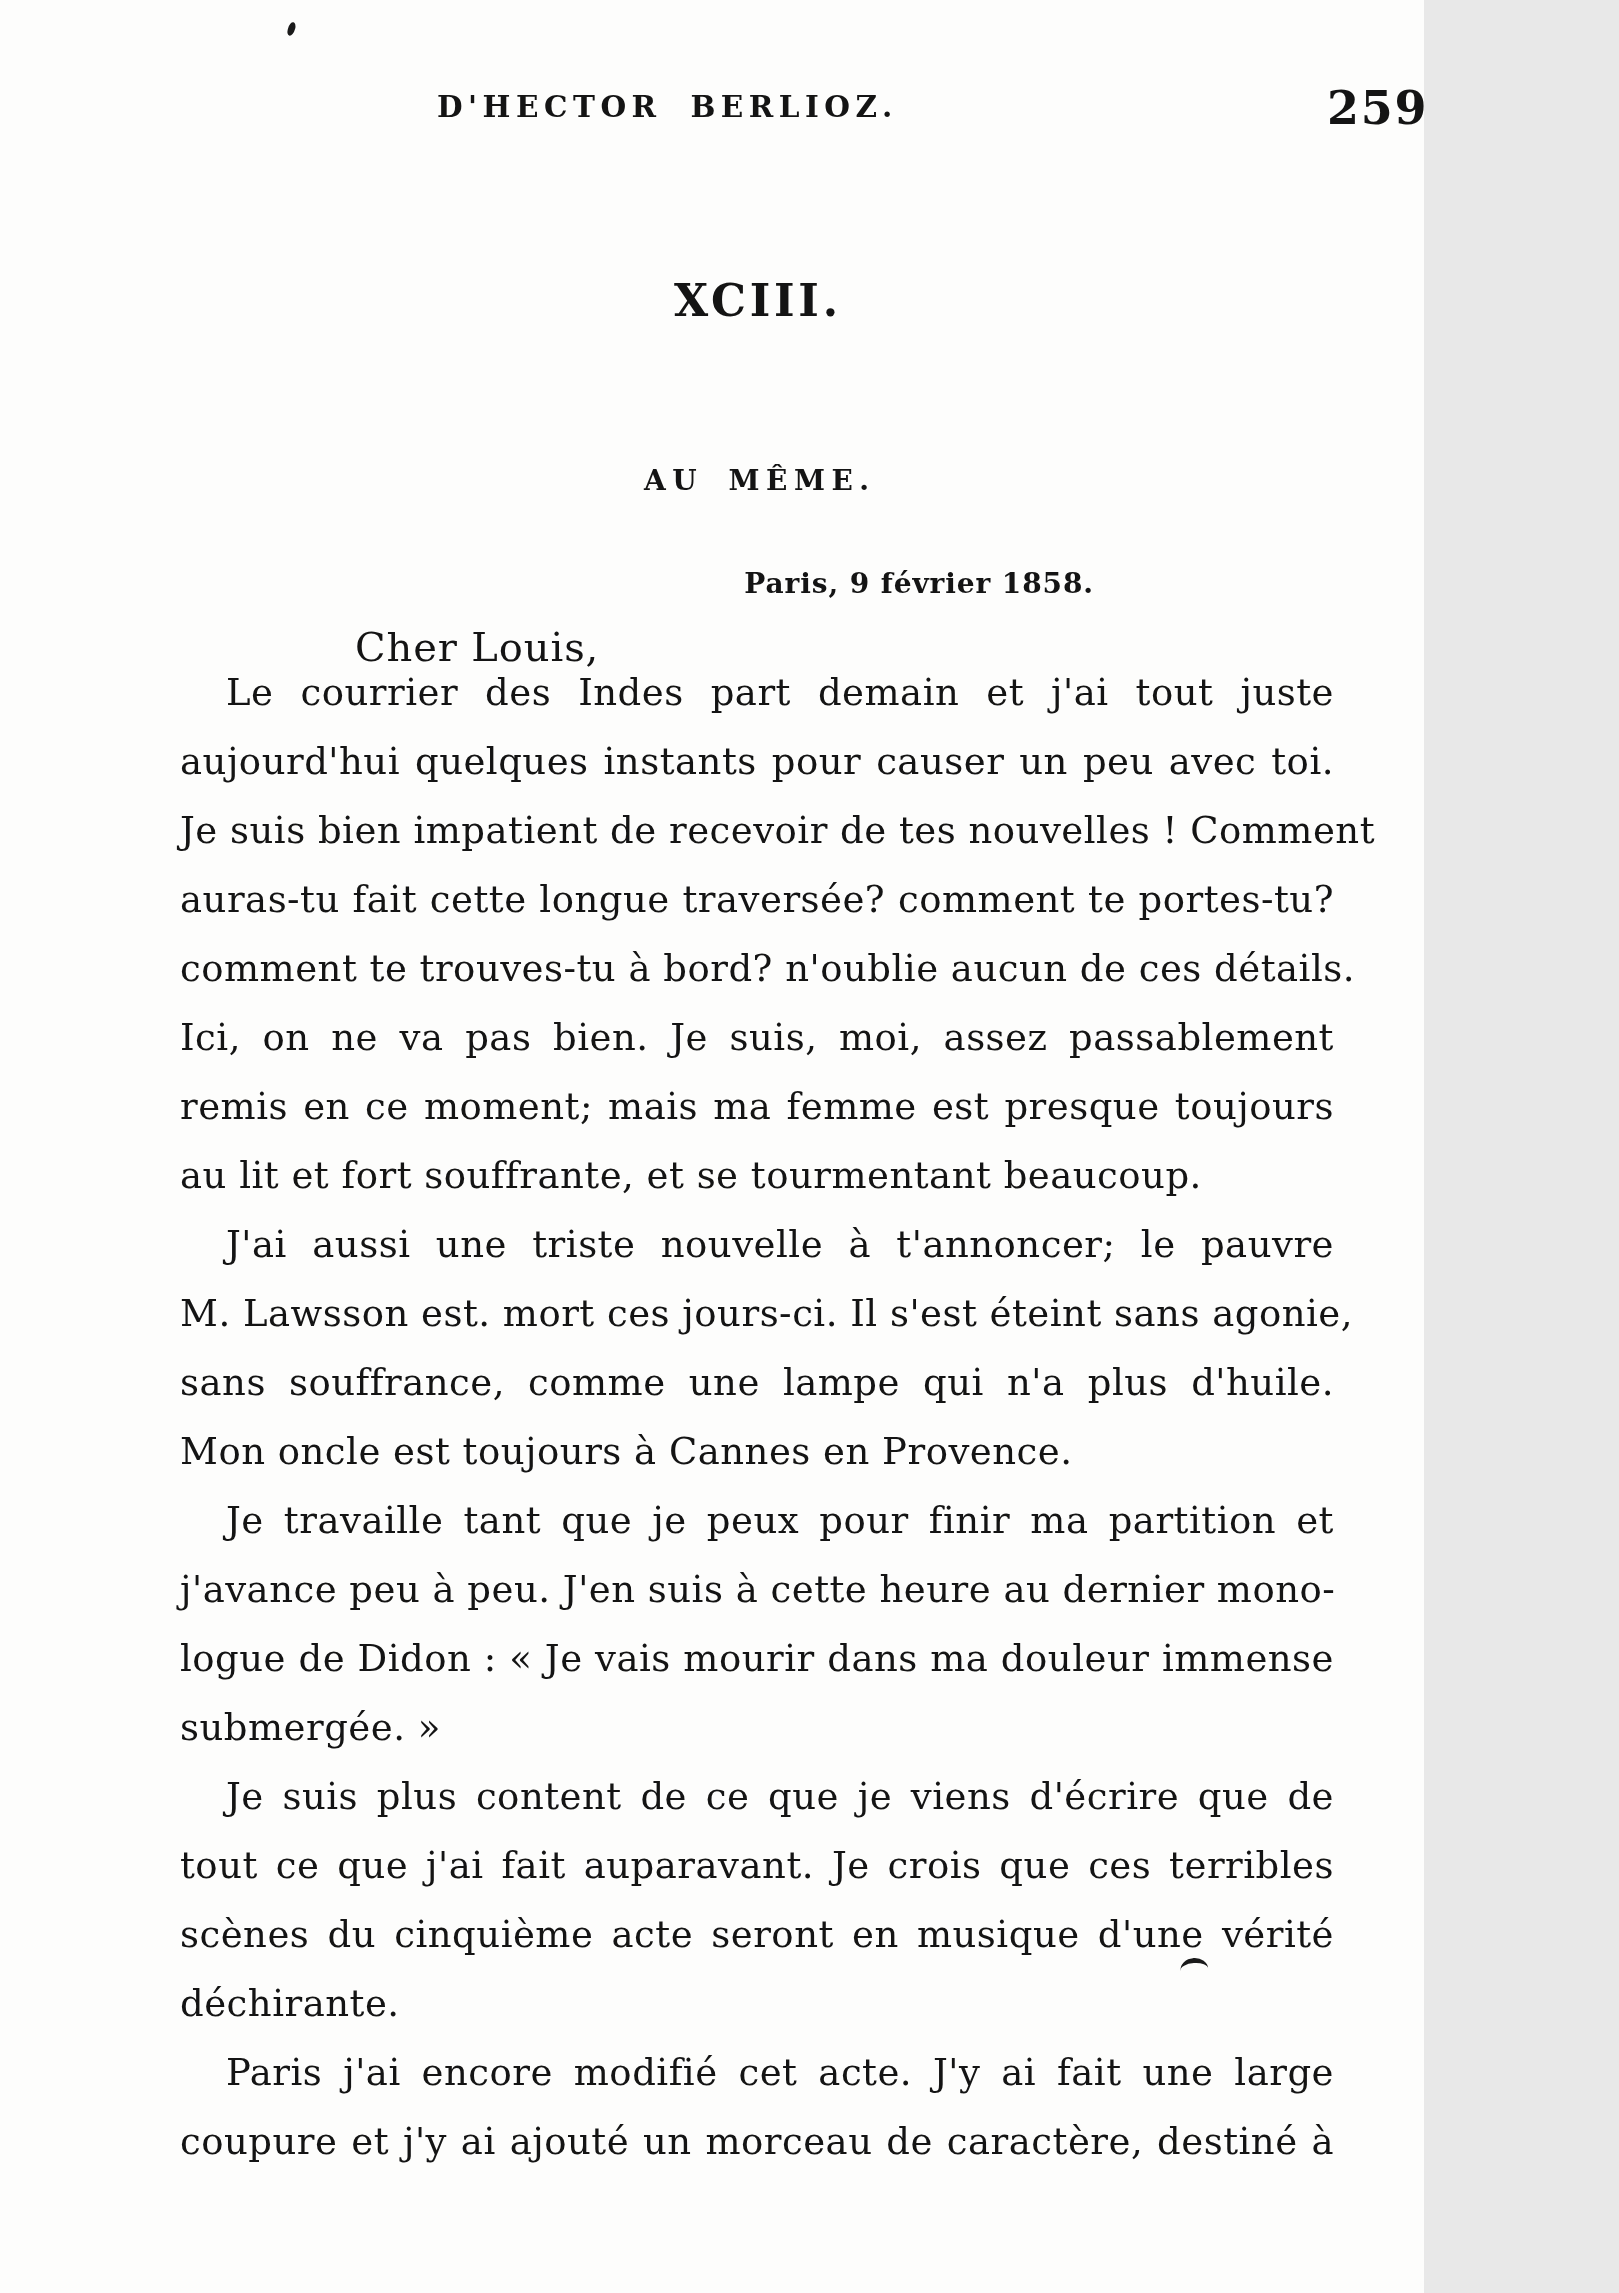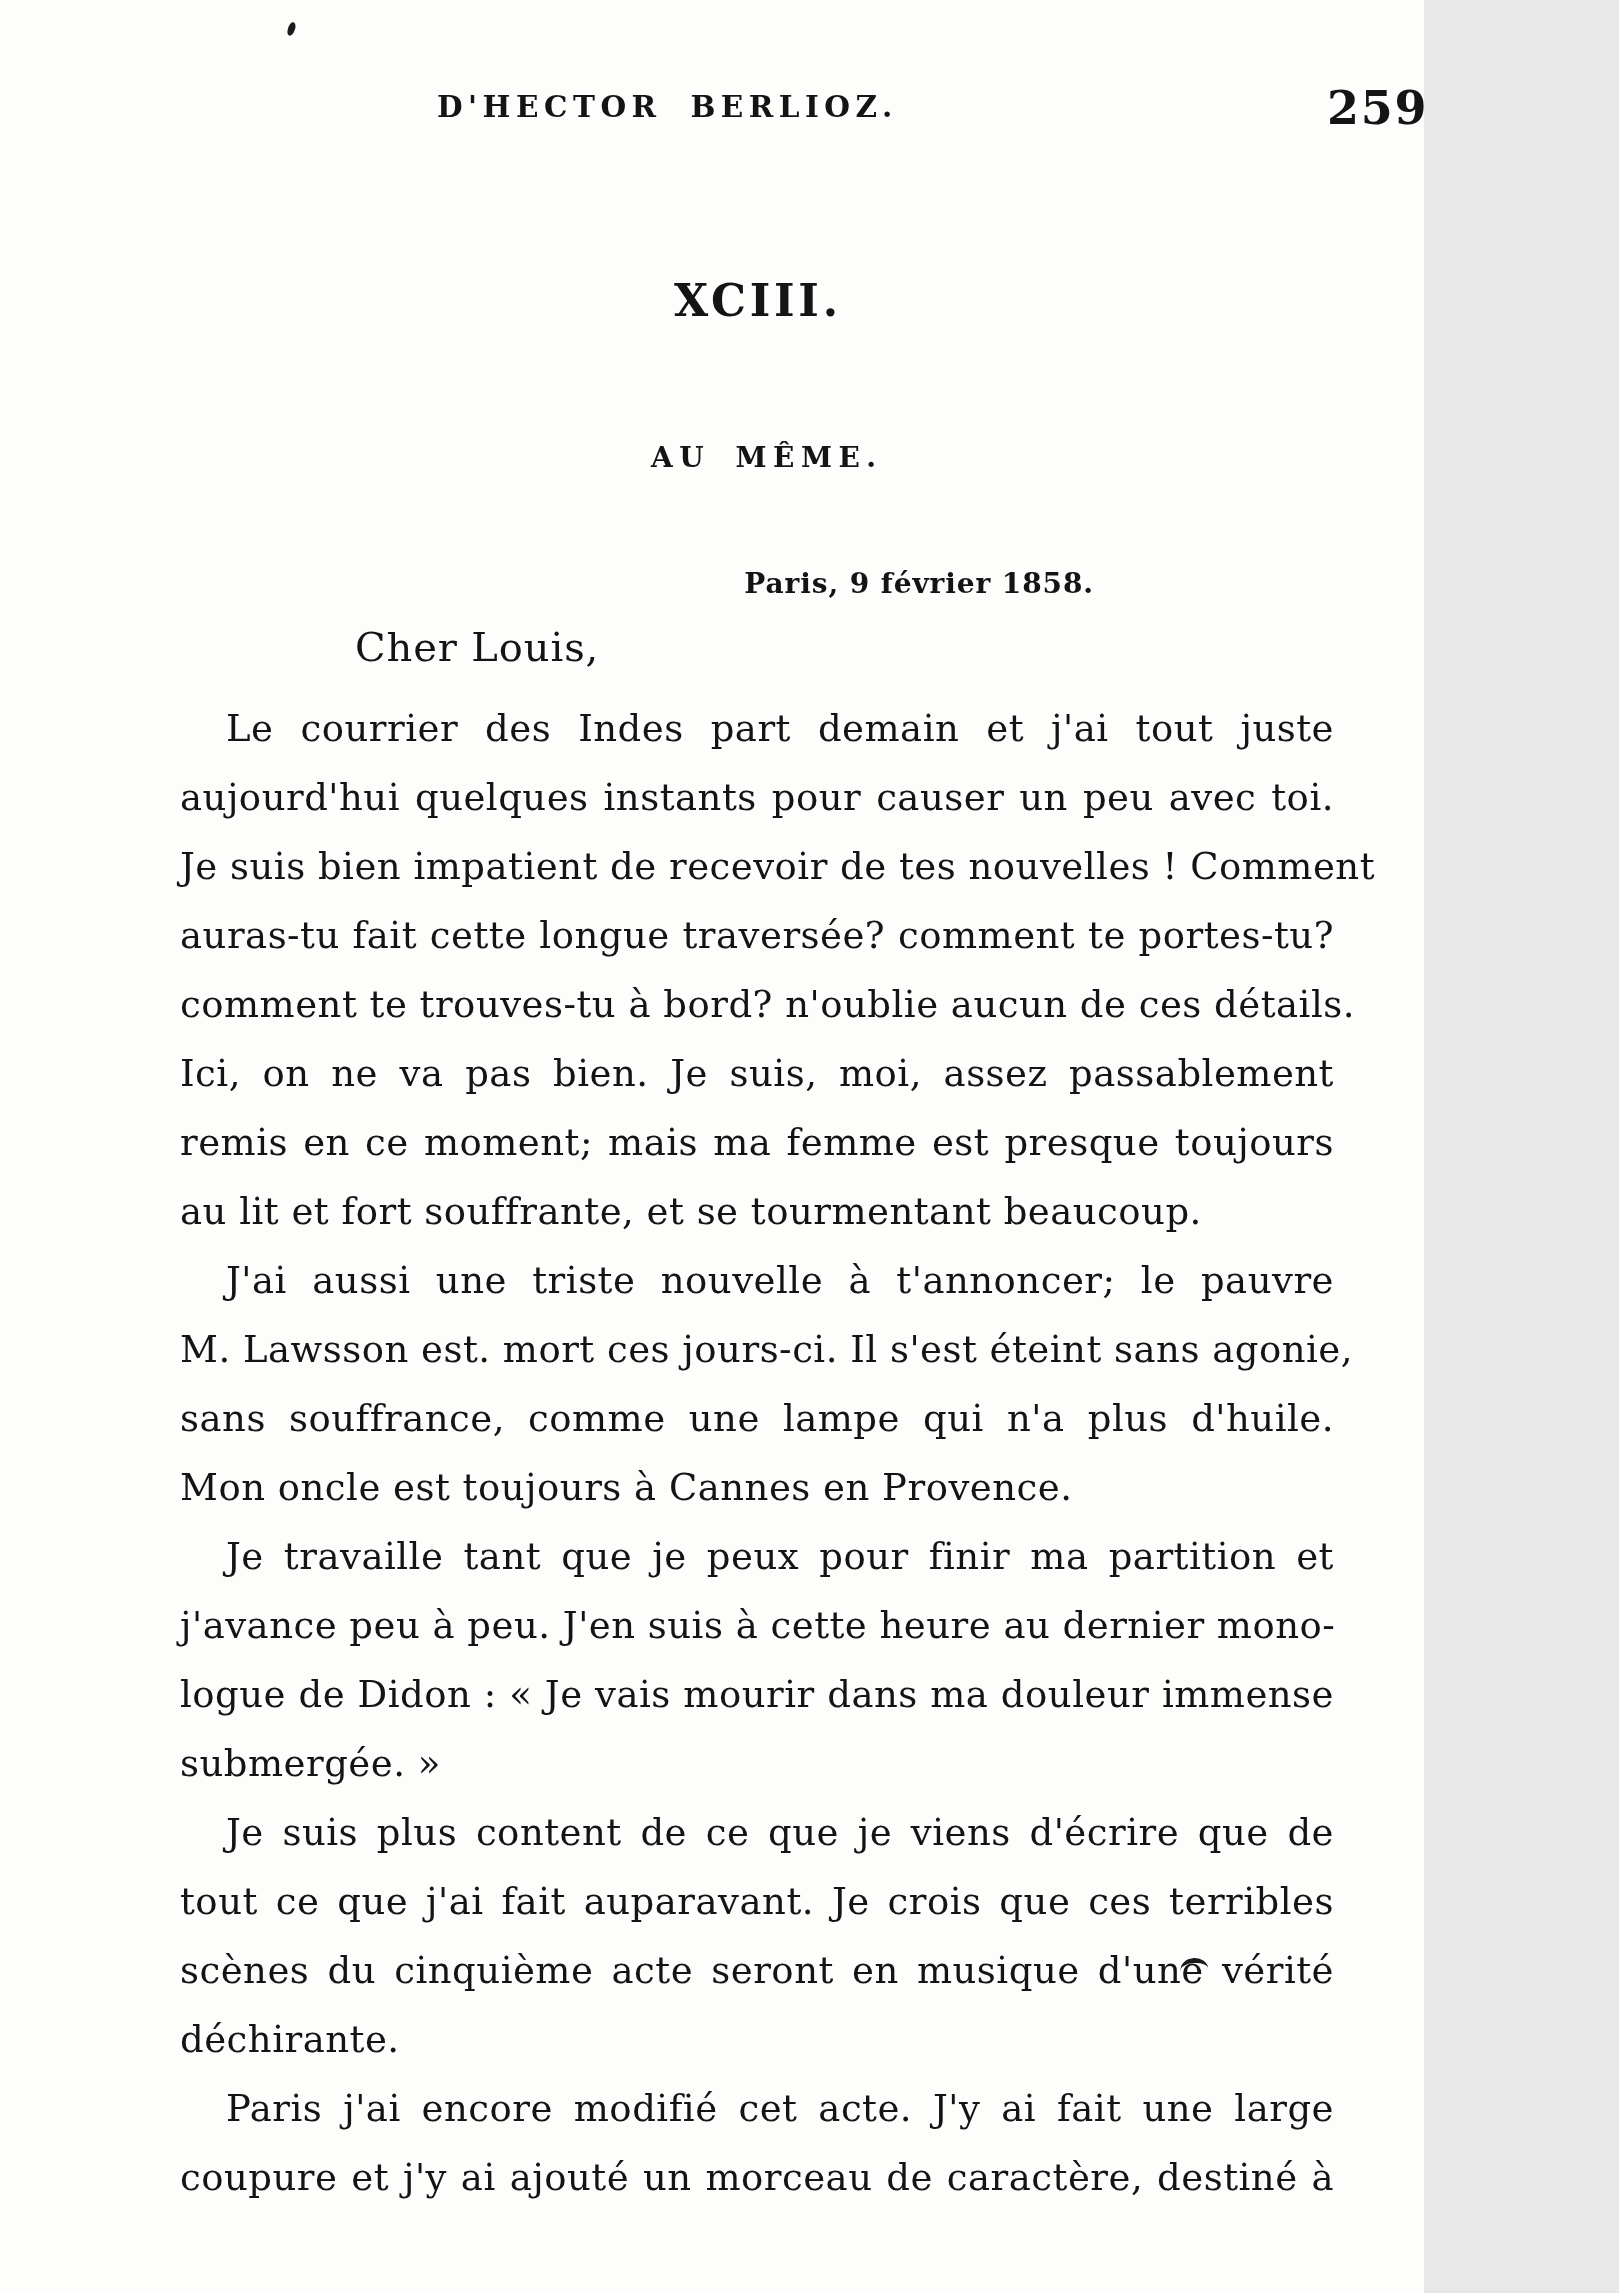--- a/index.html
+++ b/index.html
@@ -42,28 +42,27 @@
   .section-number {
     position: absolute;
     top: 275px;
     left: 674px;
     font-size: 44px;
     font-weight: 700;
     letter-spacing: 3.7px;
   }
   .addressee {
     position: absolute;
-    top: 441px;
+    top: 464px;
     left: 644px;
     font-size: 28px;
     font-weight: 700;
     letter-spacing: 6.5px;
     word-spacing: 9.2px;
     white-space: nowrap;
-    margin-left: 7px;
   }
   .dateline {
     position: absolute;
     top: 567px;
     right: 330px;
     font-size: 28px;
     font-weight: 700;
     letter-spacing: 0.9px;
     white-space: nowrap;
   }
@@ -72,21 +71,21 @@
     top: 624px;
     left: 355px;
     font-size: 40px;
     letter-spacing: 0.9px;
     white-space: nowrap;
   }
 
   
   .letter-body {
     position: absolute;
-    top: 694px;
+    top: 658px;
     left: 180px;
     width: 1154px;
     font-size: 37px;
     letter-spacing: 0.5px;
   }
   .line {
     height: 69px;
     line-height: 69px;
     text-align: justify;
     text-align-last: justify;

